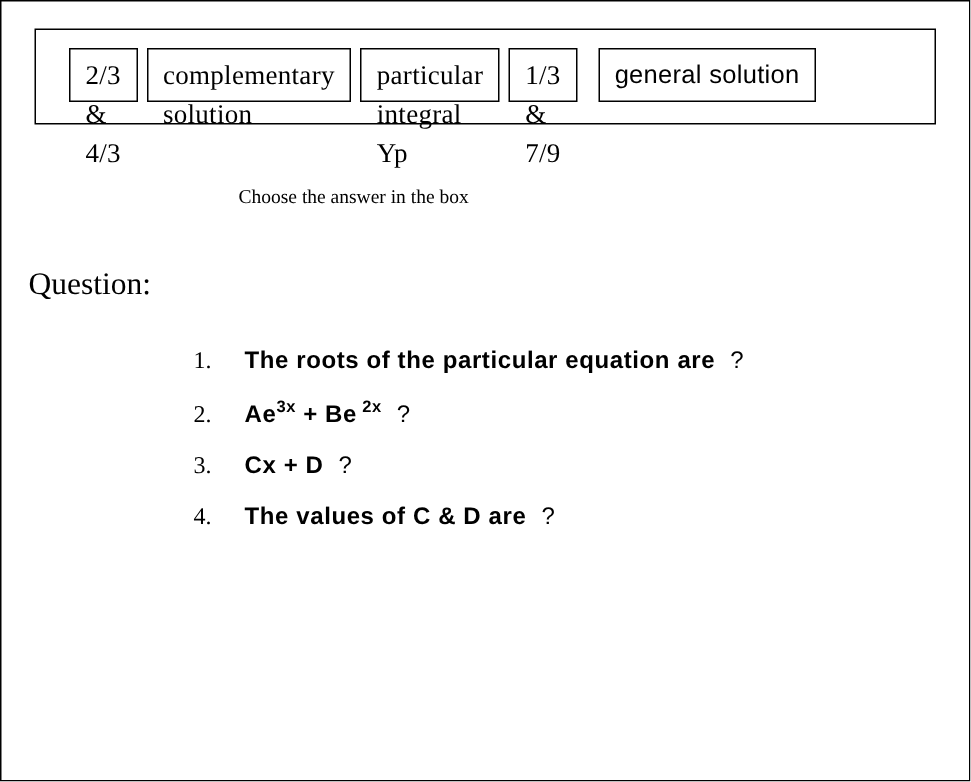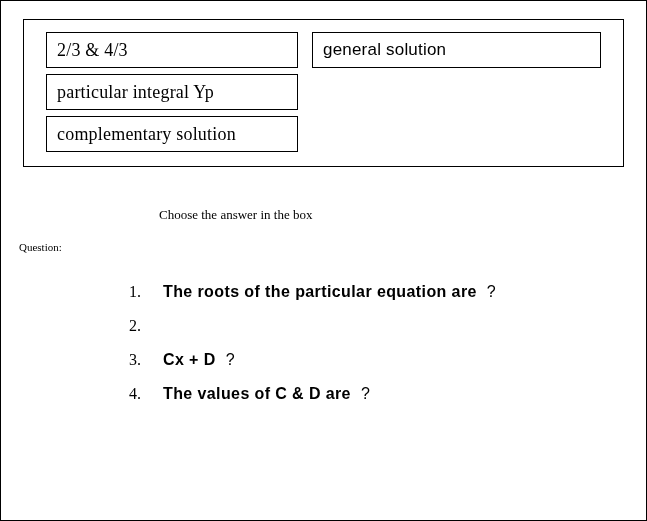--- a/index.html
+++ b/index.html
@@ -20,21 +20,21 @@
   .answer-box {
     border: 1px solid #000;
     padding: 12px 22px 14px 22px;
     display: flex;
     gap: 14px;
     margin-left: 4px;
     margin-right: 4px;
   }
   .col {
     display: flex;
-    flex-direction: column;
+    flex-direction: row;
     gap: 6px;
     justify-content: space-between;
   }
   .col-left { flex: 0 0 252px; }
   .col-right { flex: 1 1 auto; }
   .cell {
     border: 1.5px solid #000;
     padding: 4px 10px;
     font-size: 18px;
     line-height: 26px;
@@ -52,23 +52,23 @@
     font-size: 13px;
     font-family: "Times New Roman", Times, serif;
   }
 
   .q-row {
     display: flex;
     align-items: flex-start;
     gap: 56px;
   }
   .q-label {
-    font-size: 11px;
+    font-size: 21px;
     font-family: "Times New Roman", Times, serif;
-    margin-top: 0;
+    margin-top: 20px;
     margin-left: 0;
   }
   .q-equation {
     font-family: Arial, Helvetica, sans-serif;
     font-weight: bold;
     font-size: 16px;
     margin-top: 4px;
   }
   sup.small { font-size: 11px; vertical-align: super; }
 
@@ -102,22 +102,23 @@
   }
 </style>
 </head>
 <body>
 
 <div class="page">
 
   <div class="answer-box">
     <div class="col col-left">
       <div class="cell">2/3 &amp; 4/3</div>
+      <div class="cell">complementary solution</div>
       <div class="cell">particular integral Yp</div>
-      <div class="cell">complementary solution</div>
+      <div class="cell">1/3 &amp; 7/9</div>
     </div>
     <div class="col col-right">
       <div class="cell alt-font">general solution</div>
     </div>
   </div>
 
   <div class="instr">Choose the answer in the box</div>
 
   <div class="q-row">
     <div class="q-label">Question:</div>
@@ -125,20 +126,23 @@
 
   <ol class="questions">
     <li>
       <span class="num">1.</span>
       <span class="txt">
         <b>The roots of the particular equation are</b><span class="qmark">?</span>
       </span>
     </li>
     <li>
       <span class="num">2.</span>
+      <span class="txt">
+        <b><span>Ae</span><sup class="small">3x</sup><span>  + Be</span><sup class="small"> 2x</sup></b><span class="qmark">?</span>
+      </span>
     </li>
     <li>
       <span class="num">3.</span>
       <span class="txt">
         <b>Cx + D</b><span class="qmark">?</span>
       </span>
     </li>
     <li>
       <span class="num">4.</span>
       <span class="txt">

